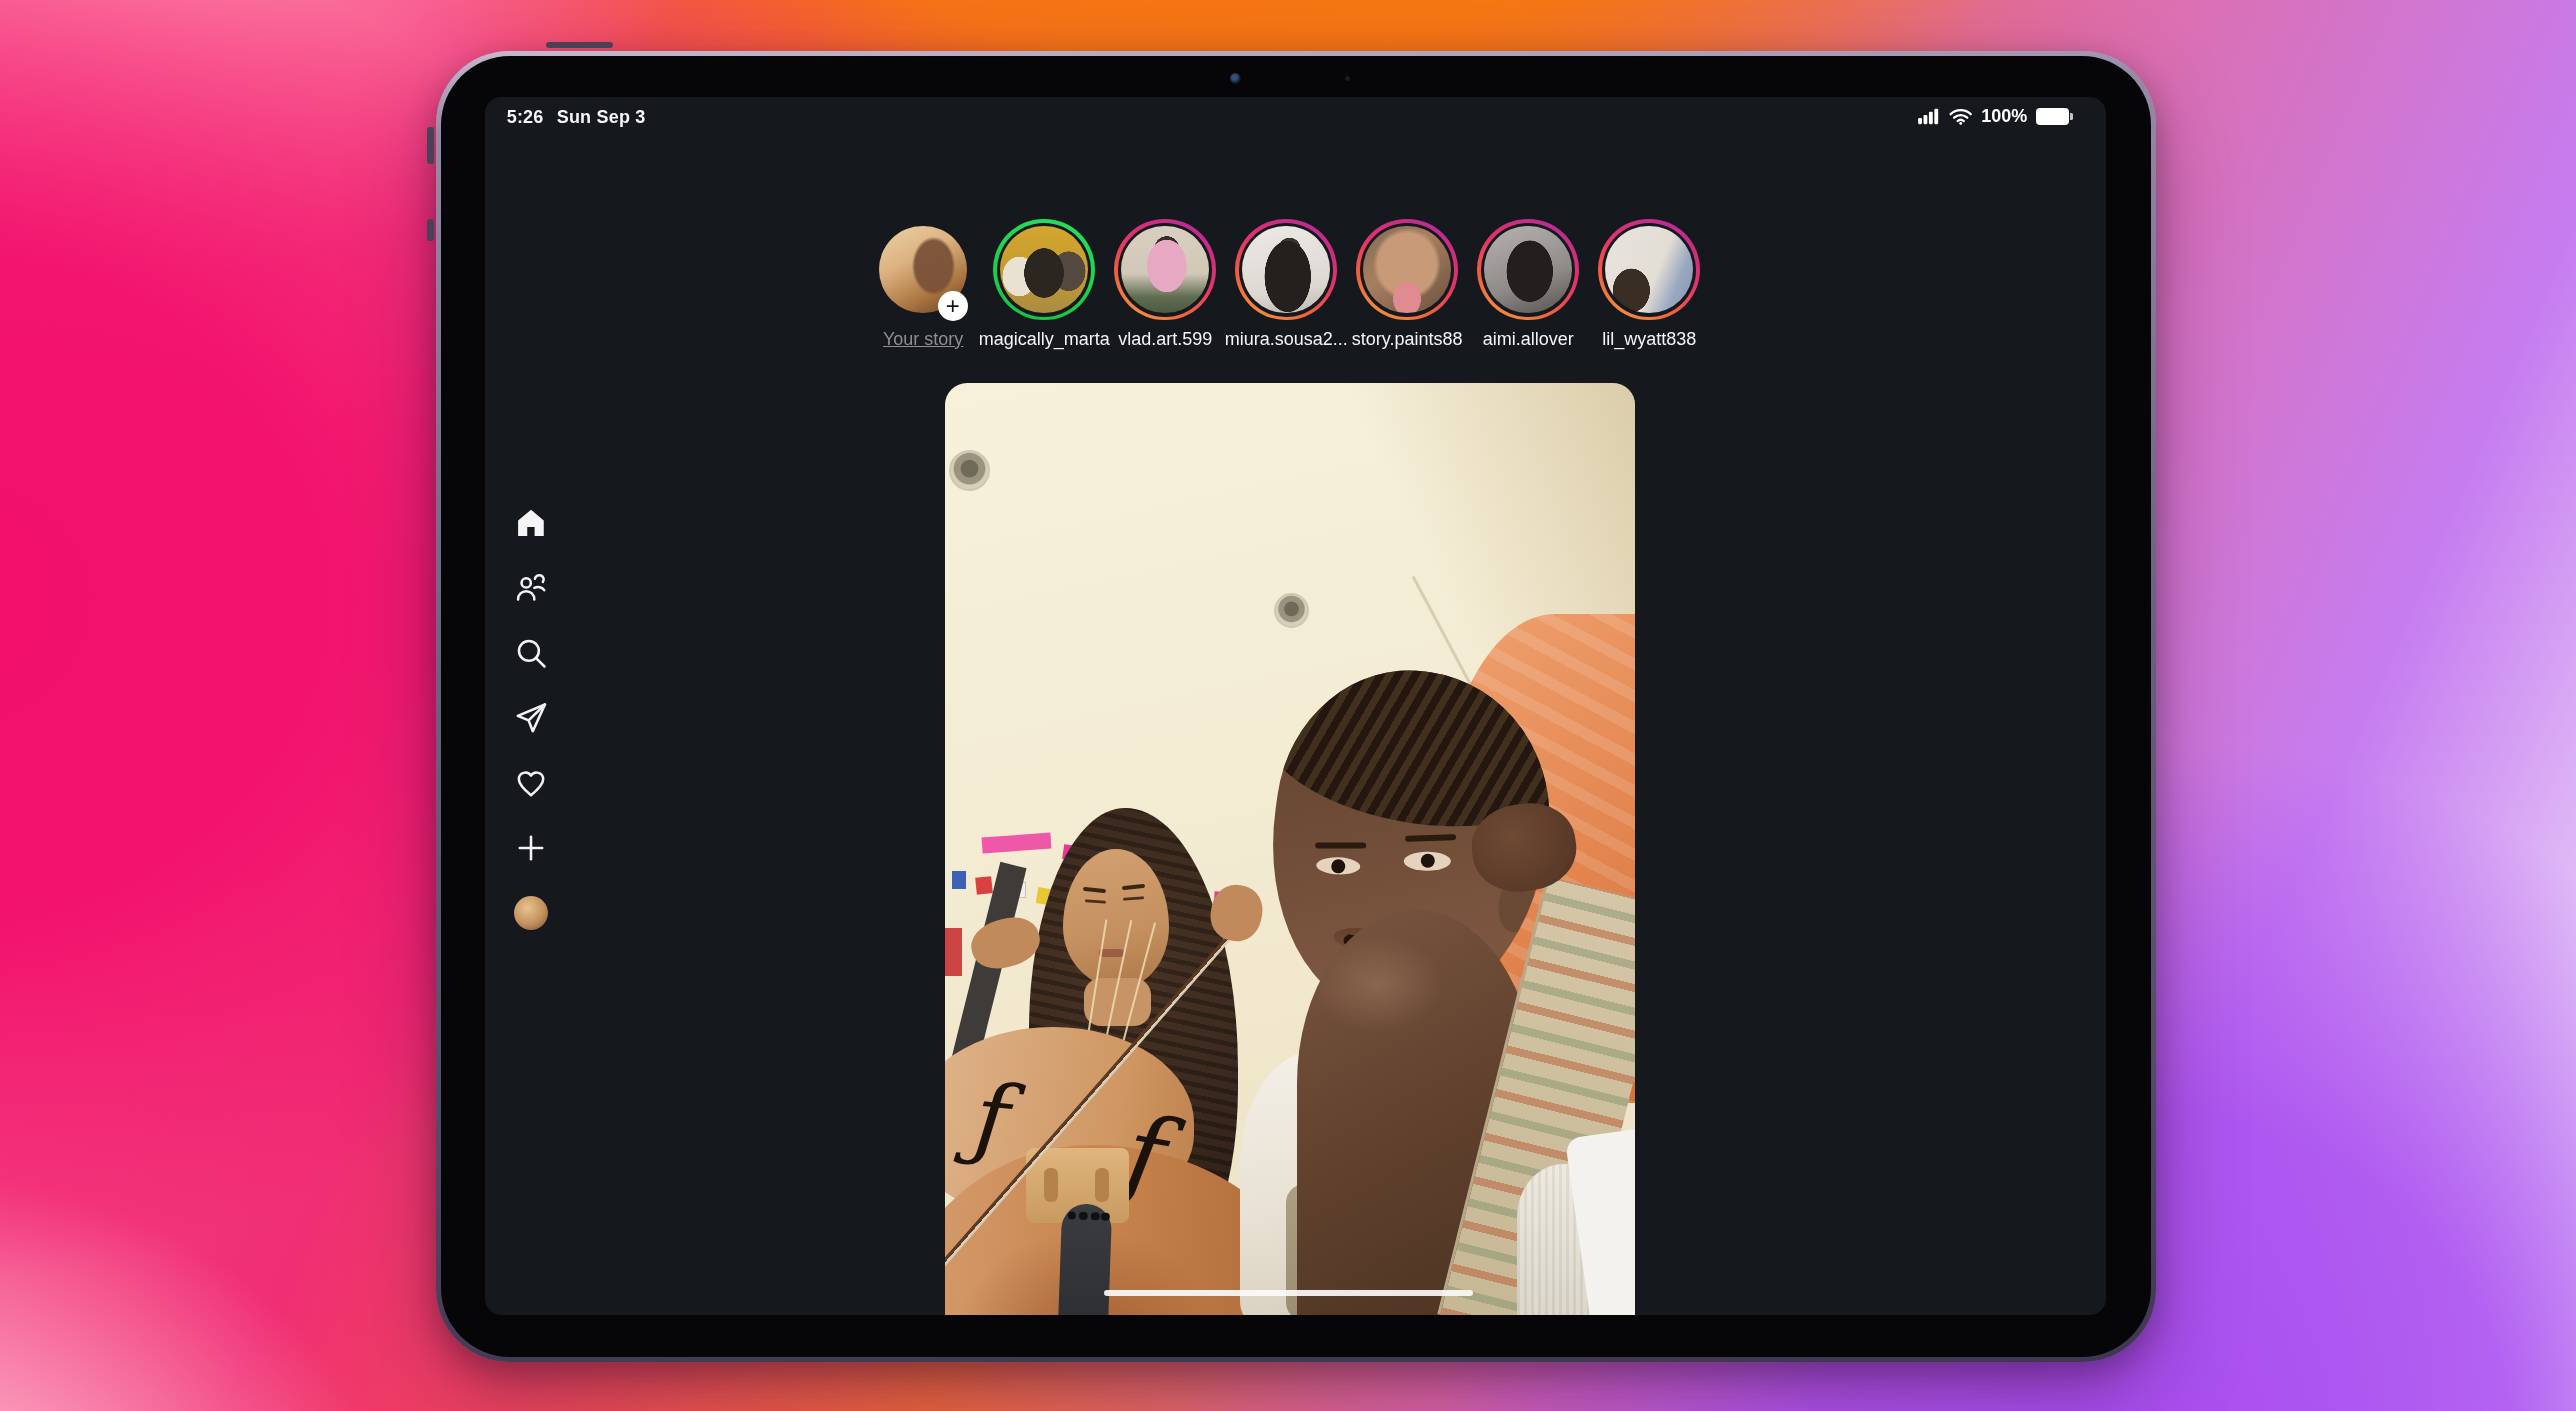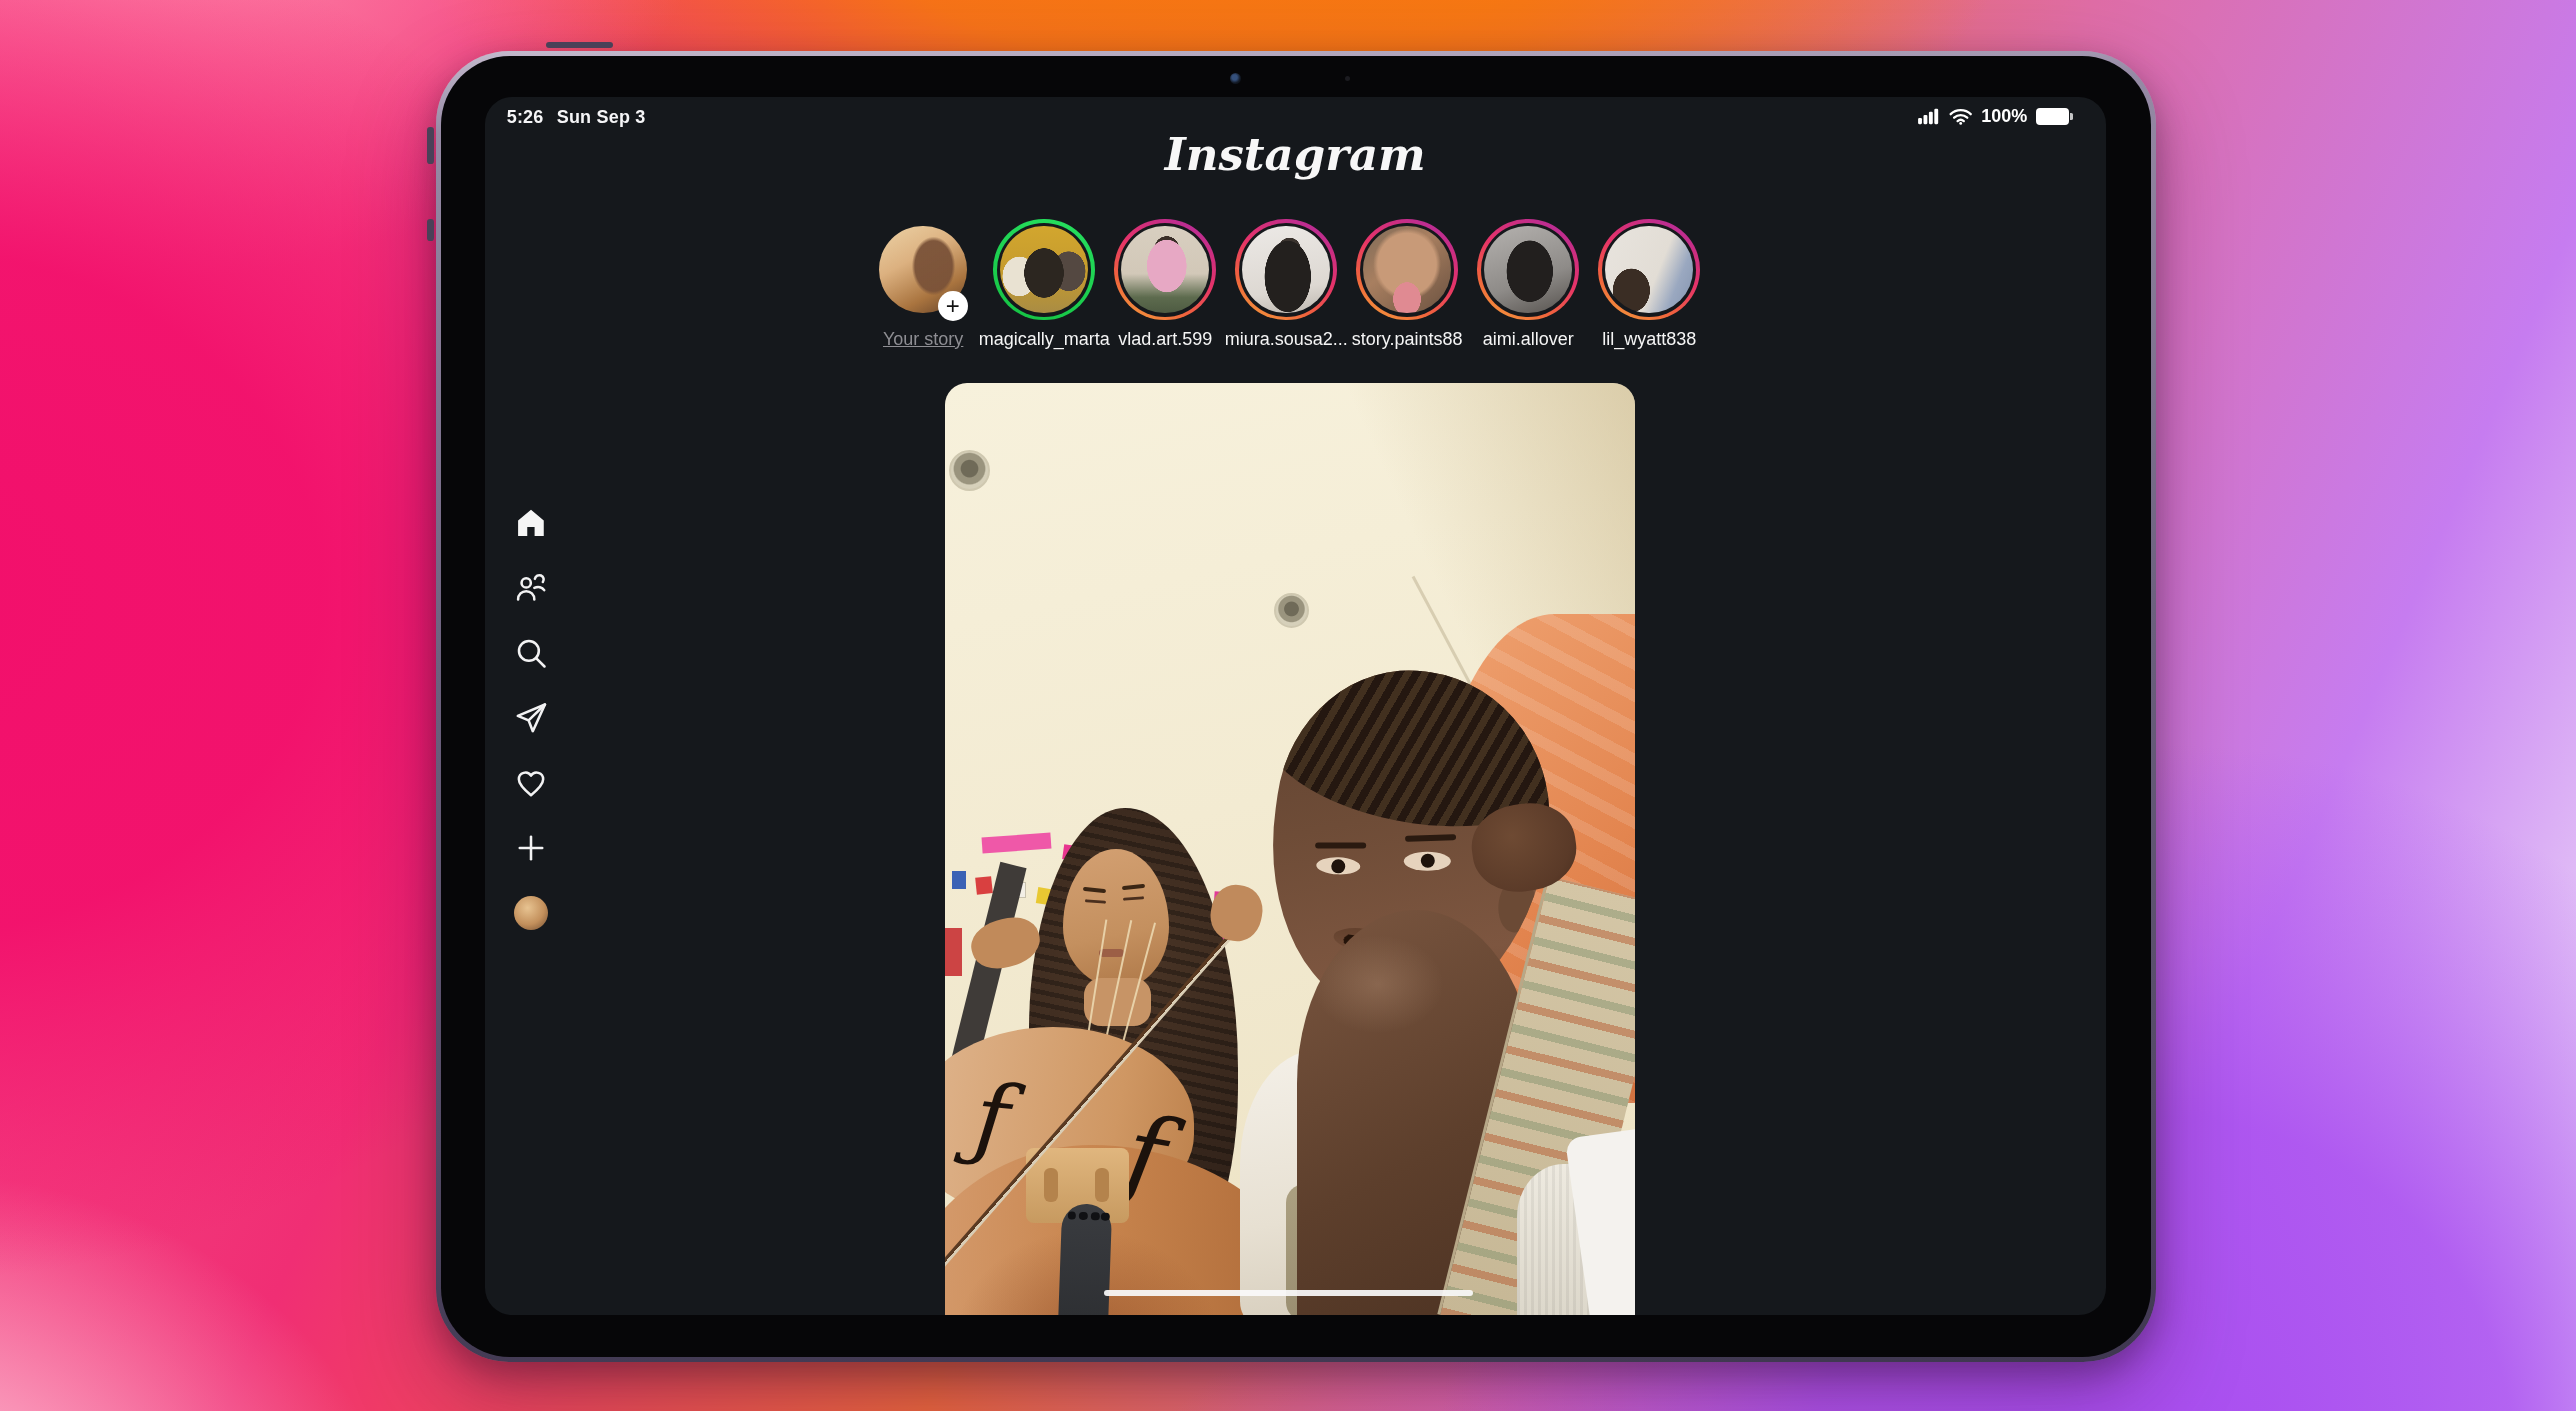--- a/index.html
+++ b/index.html
@@ -21,21 +21,21 @@
     padding:4.7px;box-sizing:border-box;
     box-shadow:0 36px 86px rgba(70,12,70,.38),0 11px 31px rgba(0,0,0,.28);}
   .bezel{position:relative;width:100%;height:100%;background:#060608;border-radius:69px;}
   .side-btn{position:absolute;background:#4a4158;border-radius:3.1px;}
   .btn-top{left:110px;top:-9.4px;width:67px;height:6.2px;}
   .btn-vol1{left:-8.6px;top:76px;width:6.2px;height:37px;}
   .btn-vol2{left:-8.6px;top:168px;width:6.2px;height:22px;}
   .camera-dot{position:absolute;left:789px;top:17px;width:11px;height:11px;border-radius:50%;
     background:radial-gradient(circle at 42% 40%,#35507c 0 28%,#131a26 60%,#05070a 100%);}
   .sensor-dot{position:absolute;left:904px;top:20px;width:5.5px;height:5.5px;border-radius:50%;background:#1b1b20;}
-  .screen{position:absolute;left:44px;top:41px;width:1621px;height:1218px;border-radius:27px;
+  .screen{position:absolute;left:44px;top:41px;width:1621px;height:1218px;border-radius:16px;
     background:var(--screen-background,#15181c);overflow:hidden;color:#fff;}
 
   
   .sb-left{position:absolute;left:22px;top:10px;display:flex;gap:13.2px;font-size:18px;font-weight:600;color:#f5f5f7;letter-spacing:0.2px;}
   .sb-right{position:absolute;right:33px;top:9.4px;display:flex;align-items:center;gap:8.6px;color:#fff;}
   .sb-right .pct{font-size:18px;font-weight:700;}
   .batt{display:flex;align-items:center;}
   .batt .body{width:33px;height:16.4px;background:#fff;border-radius:3.9px;}
   .batt .tip{width:2.3px;height:7px;margin-left:1.6px;background:rgba(255,255,255,.75);border-radius:0 1.6px 1.6px 0;}
 
@@ -250,21 +250,20 @@
           <path d="M11 17 C13.3 15 16.7 15 19 17" fill="none" stroke="#fff" stroke-width="3" stroke-linecap="round"></path>
           <circle cx="15" cy="20" r="1.8" fill="#fff"></circle>
         </svg>
         <span class="pct">100%</span>
         <span class="batt">
           <span class="body"></span>
             <span class="tip"></span>
         </span>
       </div>
 
-      <div class="logo">Instagram</div>
 
       <ul class="stories">
         <li class="story">
           <div class="ring none">
             <div class="ring-gap">
                 <div class="avatar av1"></div>
               </div>
           </div>
           <div class="plus-badge">+</div>
           <div class="story-label">Your story</div>

